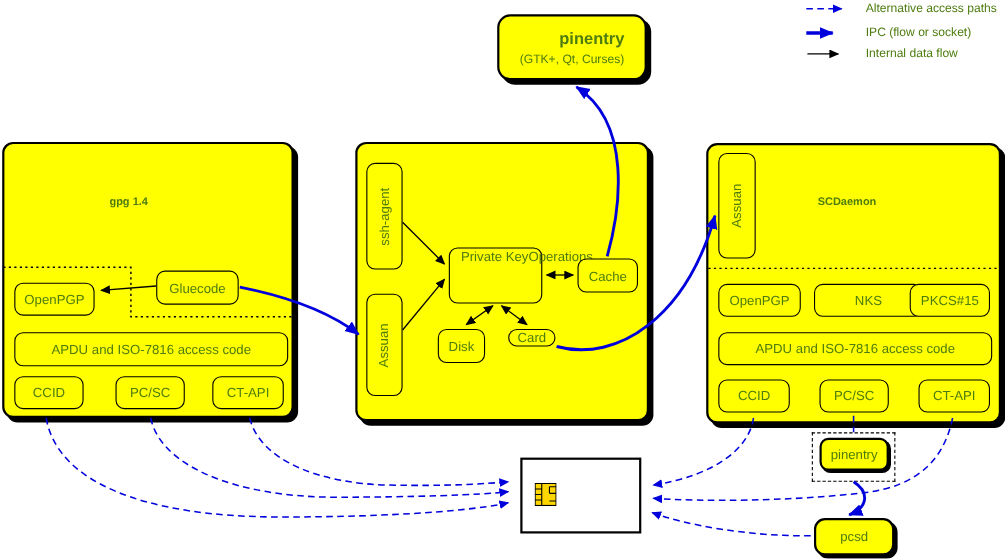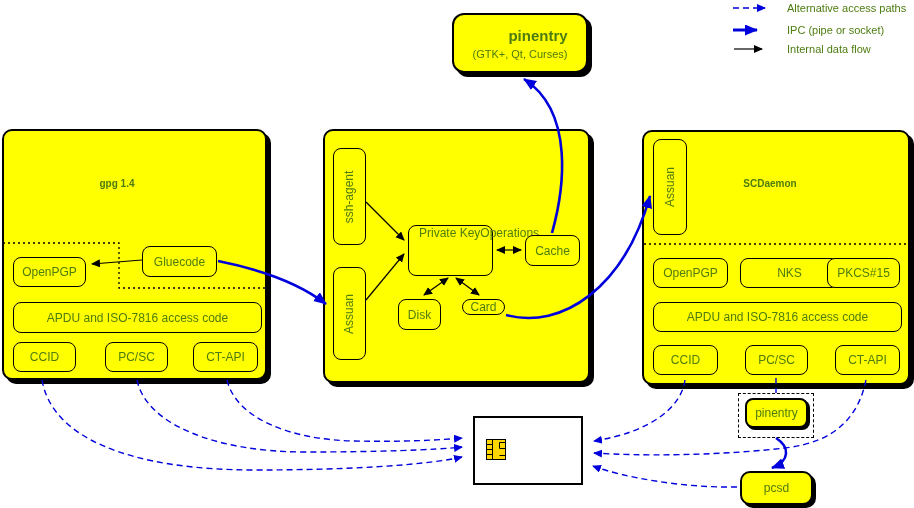--- a/index.html
+++ b/index.html
@@ -67,21 +67,21 @@
   .ln-ipc-legend { stroke:var(--blue,#0000dd); stroke-width:3; fill:none; }
   .ln-alt    { stroke:var(--blue,#0000dd); stroke-width:1.4; fill:none; stroke-dasharray:6 4; }
   .ln-dotted { stroke:#000; stroke-width:1.3; fill:none; stroke-dasharray:2 3; }
 </style>
 </head>
 <body>
 
 <div class="stage">
 
   <div class="legend-label" style="left:787px;top:2px">Alternative access paths</div>
-  <div class="legend-label" style="left:787px;top:24px">IPC (pipe or socket)</div>
+  <div class="legend-label" style="left:787px;top:24px">IPC (flow or socket)</div>
   <div class="legend-label" style="left:787px;top:43px">Internal data flow</div>
 
   <div class="bigbox pinentry">
     <div class="ptitle">pinentry</div>
     <div class="psub">(GTK+, Qt, Curses)</div>
   </div>
 
   <div class="bigbox" style="left:2px;top:129px;width:265px;height:251px"></div>
   <div class="btitle" style="left:37px;top:178px;width:160px">gpg 1.4</div>
   <div class="sbox" style="left:13px;top:257px;width:73px;height:30px">OpenPGP</div>

